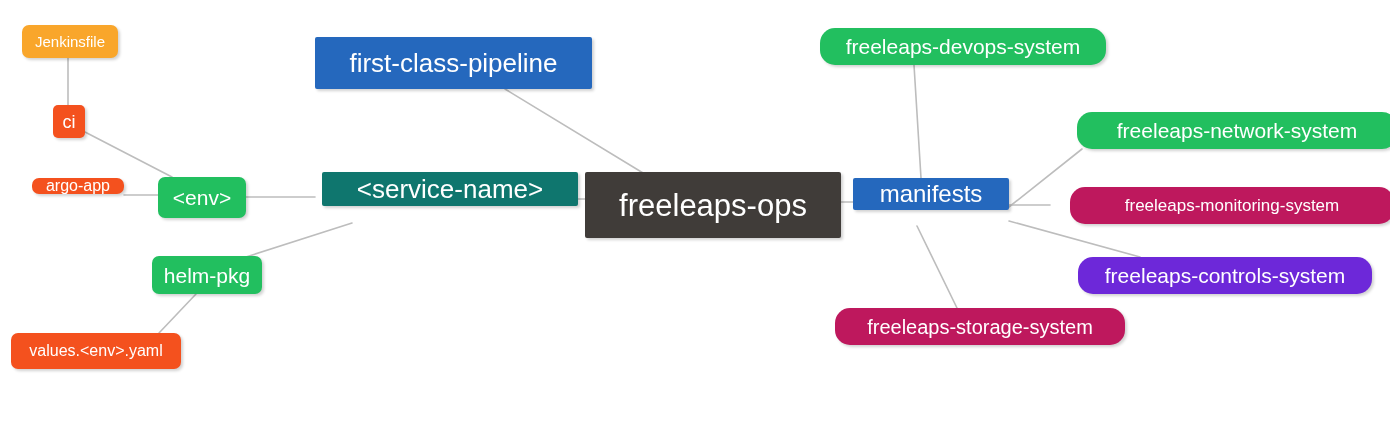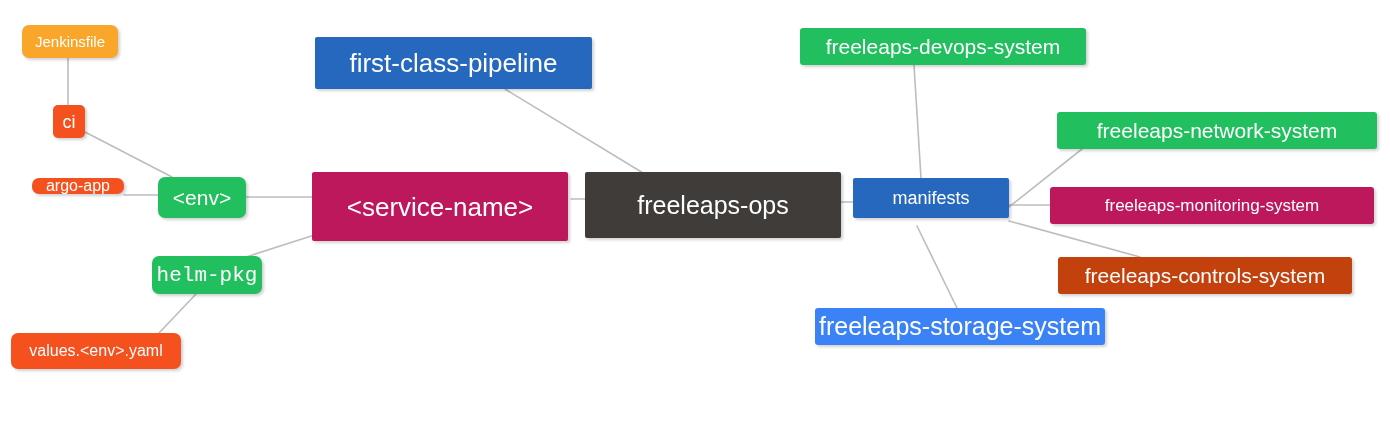--- a/index.html
+++ b/index.html
@@ -43,21 +43,22 @@
     background: #403c39;
     border-radius: 2px;
     font-size: 31px;
   }
   .node-blue {
     background: #2568bd;
     border-radius: 2px;
   }
   .node-green {
     background: #22bf5f;
-    border-radius: 3px;
+    border-radius: 15px;
+    margin-left: 20px;
   }
   .node-green-round {
     background: #22bf5f;
     border-radius: 7px;
   }
   .node-orange {
     background: #f9a62b;
     border-radius: 7px;
   }
   .node-red {
@@ -83,29 +84,29 @@
       <line x1="124" y1="195" x2="158" y2="195" stroke="#bdbdbd" stroke-width="1.6" stroke-linecap="round"></line>
       <line x1="246" y1="257" x2="352" y2="223" stroke="#bdbdbd" stroke-width="1.6" stroke-linecap="round"></line>
       <line x1="159" y1="333" x2="196" y2="294" stroke="#bdbdbd" stroke-width="1.6" stroke-linecap="round"></line>
       <line x1="921" y1="178" x2="914" y2="65" stroke="#bdbdbd" stroke-width="1.6" stroke-linecap="round"></line>
       <line x1="1009" y1="207" x2="1082" y2="149" stroke="#bdbdbd" stroke-width="1.6" stroke-linecap="round"></line>
       <line x1="1009" y1="205" x2="1050" y2="205" stroke="#bdbdbd" stroke-width="1.6" stroke-linecap="round"></line>
       <line x1="1009" y1="221" x2="1140" y2="257" stroke="#bdbdbd" stroke-width="1.6" stroke-linecap="round"></line>
       <line x1="917" y1="226" x2="957" y2="308" stroke="#bdbdbd" stroke-width="1.6" stroke-linecap="round"></line>
     </svg>
   <div id="node-layer">
-      <div class="node node-root" style="left: 585px; top: 172px; width: 256px; height: 66px; font-size: 25px; background: rgb(64, 60, 57);">freeleaps-ops</div>
+      <div class="node node-root" style="left: 585px; top: 172px; width: 256px; height: 66px; font-size: 31px; background: rgb(64, 60, 57);">freeleaps-ops</div>
       <div class="node node-blue" style="left: 315px; top: 37px; width: 277px; height: 52px; font-size: 26px; background: rgb(37, 104, 189);">first-class-pipeline</div>
-      <div class="node node-blue" style="left: 312px; top: 172px; width: 256px; height: 69px; font-size: 26px; background: #be185d;">&lt;service-name&gt;</div>
-      <div class="node node-blue" style="left: 853px; top: 178px; width: 156px; height: 40px; font-size: 18px; background: rgb(37, 104, 189);">manifests</div>
+      <div class="node node-blue" style="left: 322px; top: 172px; width: 256px; height: 34px; font-size: 26px; background: #0f766e;">&lt;service-name&gt;</div>
+      <div class="node node-blue" style="left: 853px; top: 178px; width: 156px; height: 32px; font-size: 24px; background: rgb(37, 104, 189);">manifests</div>
       <div class="node node-green-round" style="left: 158px; top: 177px; width: 88px; height: 41px; font-size: 21px; background: rgb(34, 191, 95);">&lt;env&gt;</div>
-      <div class="node node-green-round" style="left: 152px; top: 256px; width: 110px; height: 38px; font-size: 21px; background: rgb(34, 191, 95); font-family: Liberation Mono, monospace;">helm-pkg</div>
+      <div class="node node-green-round" style="left: 152px; top: 256px; width: 110px; height: 38px; font-size: 21px; background: rgb(34, 191, 95);">helm-pkg</div>
       <div class="node node-orange" style="left: 22px; top: 25px; width: 96px; height: 33px; font-size: 15px; background: rgb(249, 166, 43);">Jenkinsfile</div>
       <div class="node node-red" style="left: 53px; top: 105px; width: 32px; height: 33px; font-size: 18px; background: rgb(244, 81, 30);">ci</div>
       <div class="node node-red-round" style="left: 32px; top: 178px; width: 92px; height: 16px; font-size: 16px; background: rgb(244, 81, 30);">argo-app</div>
       <div class="node node-red-round" style="left: 11px; top: 333px; width: 170px; height: 36px; font-size: 16px; background: rgb(244, 81, 30);">values.&lt;env&gt;.yaml</div>
       <div class="node node-green" style="left: 800px; top: 28px; width: 286px; height: 37px; font-size: 21px; background: rgb(34, 191, 95);">freeleaps-devops-system</div>
       <div class="node node-green" style="left: 1057px; top: 112px; width: 320px; height: 37px; font-size: 21px; background: rgb(34, 191, 95);">freeleaps-network-system</div>
       <div class="node node-green" style="left: 1050px; top: 187px; width: 324px; height: 37px; font-size: 17px; background: #be185d;">freeleaps-monitoring-system</div>
-      <div class="node node-green" style="left: 1058px; top: 257px; width: 294px; height: 37px; font-size: 21px; background: #c2410c; text-align: center;">freeleaps-controls-system</div>
-      <div class="node node-green" style="left: 815px; top: 308px; width: 290px; height: 37px; font-size: 25px; background: #3b82f6;">freeleaps-storage-system</div>
+      <div class="node node-green" style="left: 1058px; top: 257px; width: 294px; height: 37px; font-size: 21px; background: #6d28d9; text-align: center;">freeleaps-controls-system</div>
+      <div class="node node-green" style="left: 815px; top: 308px; width: 290px; height: 37px; font-size: 20px; background: #be185d;">freeleaps-storage-system</div>
     </div>
 </div>
 
 </body></html>

